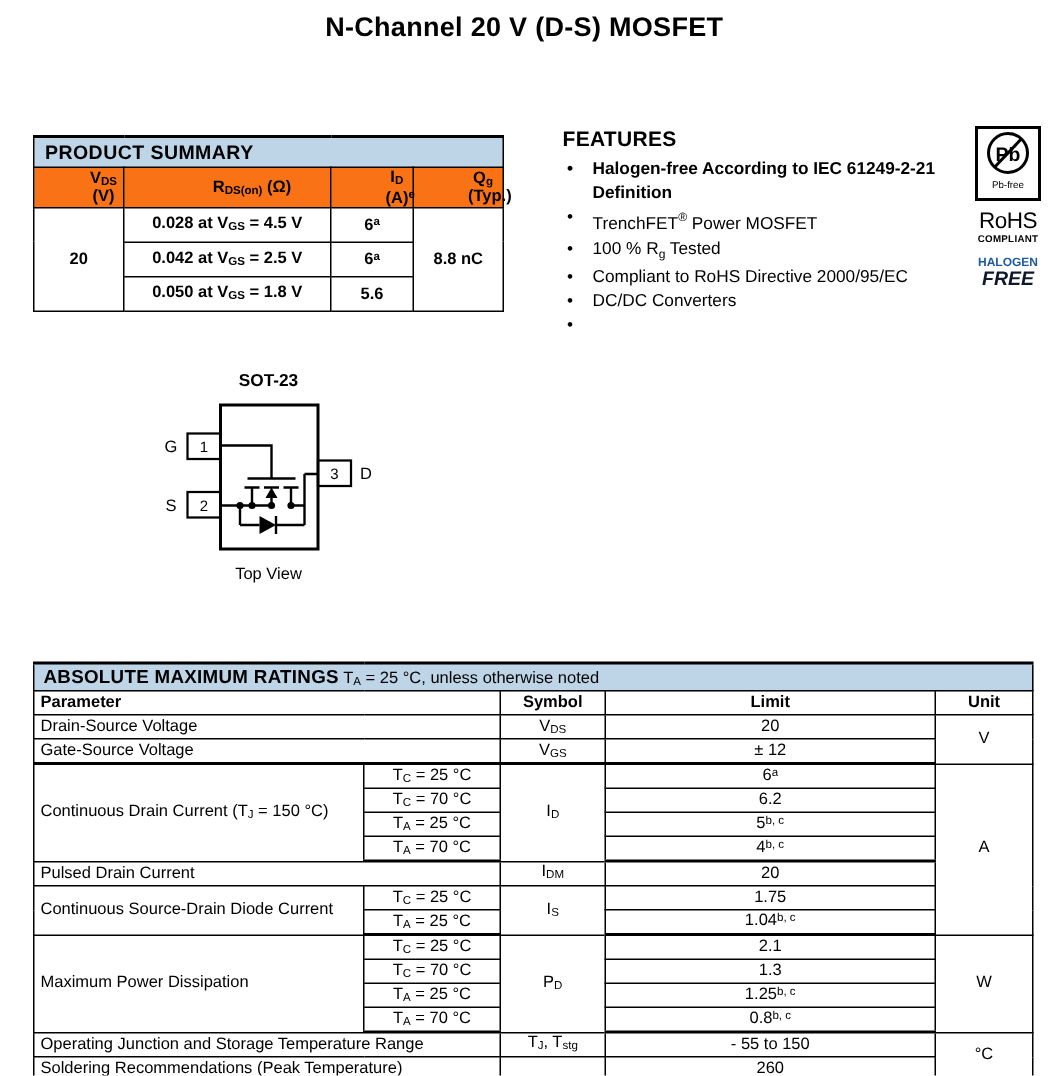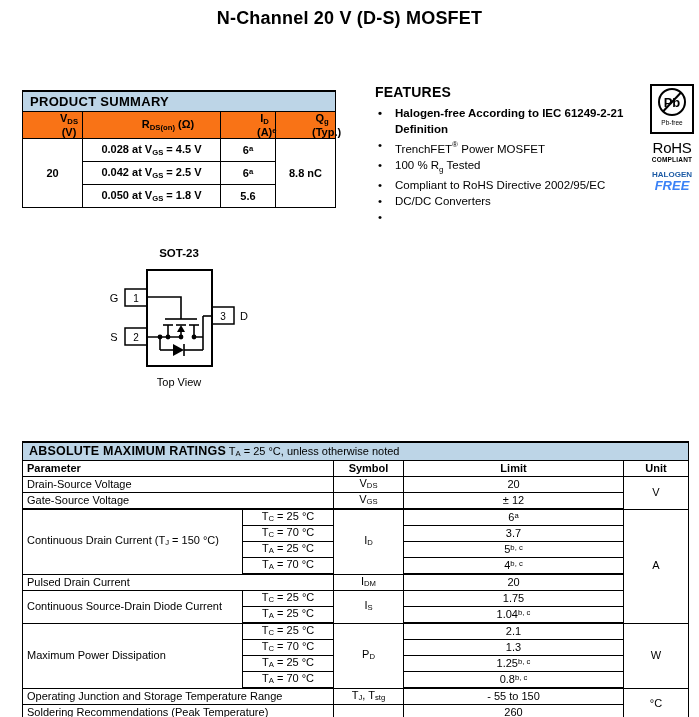--- a/index.html
+++ b/index.html
@@ -38,21 +38,21 @@
   .blist .bullet { width:17px; flex:none; padding-left:3px; }
   .blist li.bold { font-weight:bold; }
   .apps-head { margin-top:10px; }
 
   
   .badges { position:absolute; left:646px; top:84px; width:52px; text-align:center; }
   .pbbox { width:40px; height:46px; border:2px solid #000; margin:0 auto; background:#fff; }
   .rohs { font-size:15px; font-weight:normal; margin-top:6px; letter-spacing:-.3px; line-height:15px; }
   .compliant { font-size:6.5px; font-weight:bold; letter-spacing:.2px; line-height:9px; }
   .halogen { color:#1d5ba5; font-size:8px; font-weight:bold; margin-top:6px; line-height:9px; }
-  .free { color:#3b82f6; font-size:13px; font-weight:bold; font-style:italic; line-height:14px; }
+  .free { color:#0f172a; font-size:13px; font-weight:bold; font-style:italic; line-height:14px; }
 
   
   .pkg { position:absolute; left:103px; top:243px; }
 
   
   #amr {
     position:absolute; left:22px; top:441px; width:666px; table-layout:fixed;
     border:1px solid #000; border-top:2px solid #000; border-bottom:2px solid #000;
   }
   #amr td { border:1px solid #000000; font-size:11px; height:15px; padding:0 4px; text-align:center; line-height:1.05; }
@@ -114,21 +114,21 @@
     <li>
       <span class="bullet">•</span>
       <span>TrenchFET<sup>®</sup> Power MOSFET</span>
     </li>
     <li>
       <span class="bullet">•</span>
       <span>100 % R<sub>g</sub> Tested</span>
     </li>
     <li>
       <span class="bullet">•</span>
-      <span>Compliant to RoHS Directive 2002/95/EC</span>
+      <span>Compliant to RoHS Directive 2000/95/EC</span>
     </li>
   </ul>
   <ul class="blist">
     <li>
       <span class="bullet">•</span>
       <span>DC/DC Converters</span>
     </li>
     <li>
       <span class="bullet">•</span>
     </li>
@@ -226,21 +226,21 @@
   </tr>
   <tr>
     <td rowspan="4" class="param">Continuous Drain Current (T<sub>J</sub> = 150 °C)</td>
     <td>T<sub>C</sub> = 25 °C</td>
     <td rowspan="4">I<sub>D</sub></td>
     <td>6<sup>a</sup></td>
     <td rowspan="7">A</td>
   </tr>
   <tr>
     <td>T<sub>C</sub> = 70 °C</td>
-    <td>3.7</td>
+    <td>6.2</td>
   </tr>
   <tr>
     <td>T<sub>A</sub> = 25 °C</td>
     <td>5<sup>b, c</sup></td>
   </tr>
   <tr class="grp">
     <td>T<sub>A</sub> = 70 °C</td>
     <td>4<sup>b, c</sup></td>
   </tr>
   <tr>

